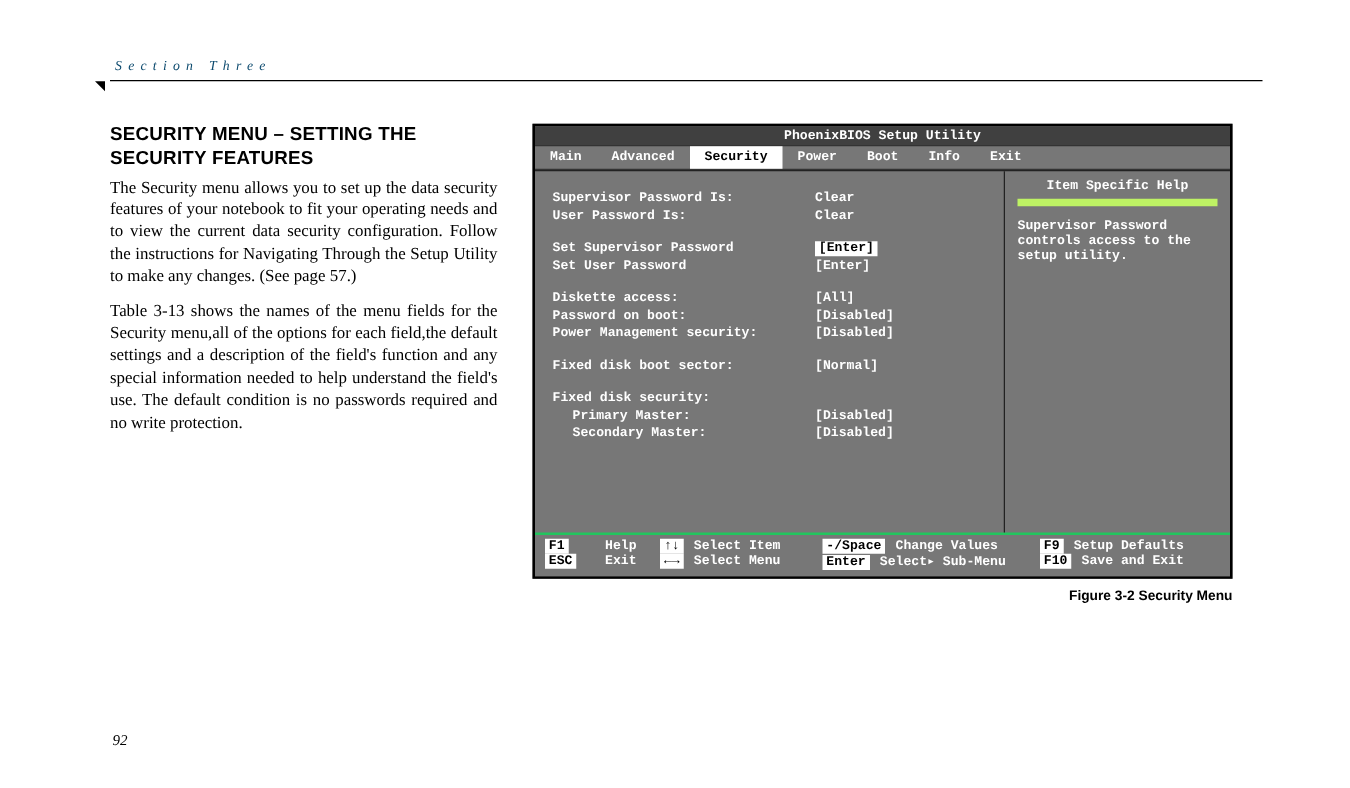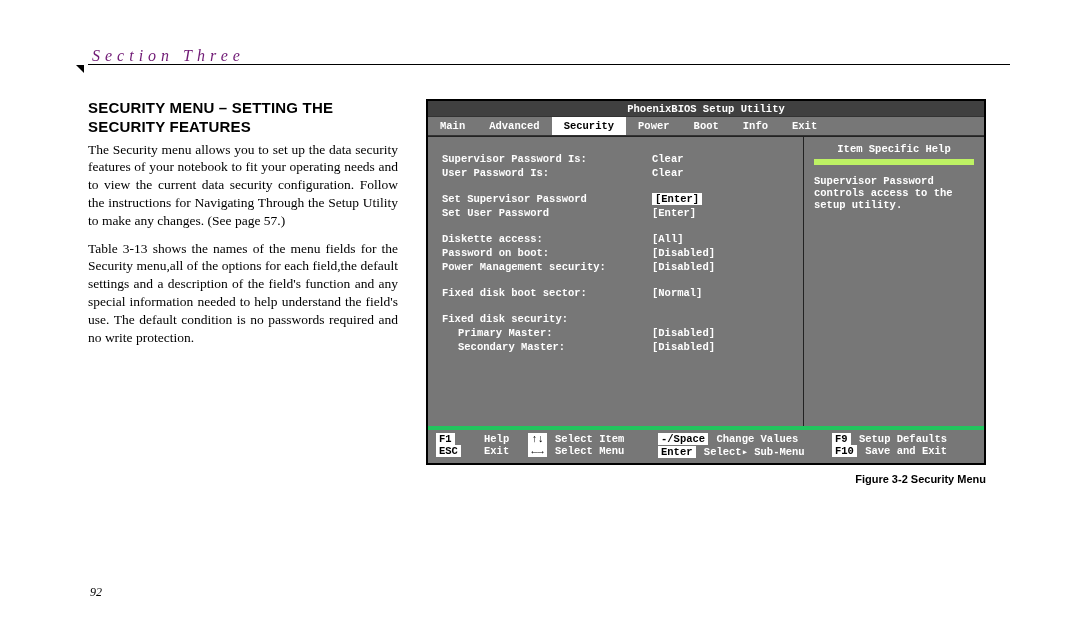--- a/index.html
+++ b/index.html
@@ -11,23 +11,23 @@
   }
   .top-rule {
     position: absolute;
     top: 64px; left: 88px; right: 70px;
     height: 1px; background: #000;
   }
   .section-label {
     position: absolute;
     top: 47px; left: 92px;
     font-style: italic;
-    font-size: 16px;
+    font-size: 11px;
     letter-spacing: 5px;
-    color: #701a75;
+    color: #0c4a6e;
     background: #fff;
     padding: 0 6px 0 0;
   }
   .tab-mark {
     position: absolute;
     top: 65px; left: 76px;
     width: 0; height: 0;
     border-right: 8px solid #000;
     border-bottom: 8px solid transparent;
   }
@@ -104,21 +104,21 @@
   }
   .row { display: flex; margin: 2px 0; }
   .row .label { width: 210px; }
   .row .value { flex: 1; }
   .spacer { height: 10px; }
   .hl { background: #fff; color: #000; padding: 0 3px; display: inline-block; }
   .indent { padding-left: 16px; }
   .bios-footer {
     background: #777;
     color: #fff;
-    border-top: 4px solid #22c55e;
+    border-top: 2px solid #22c55e;
     padding: 3px 8px 5px 8px;
     display: grid;
     grid-template-columns: 44px 170px 170px 1fr;
     row-gap: 0px;
     column-gap: 4px;
   }
   .bios-footer .cell { white-space: pre; }
   .key { background: #fff; color: #000; padding: 0 3px; display: inline-block; margin-right: 2px; }
   .caption {
     font-family: Arial, Helvetica, sans-serif;

